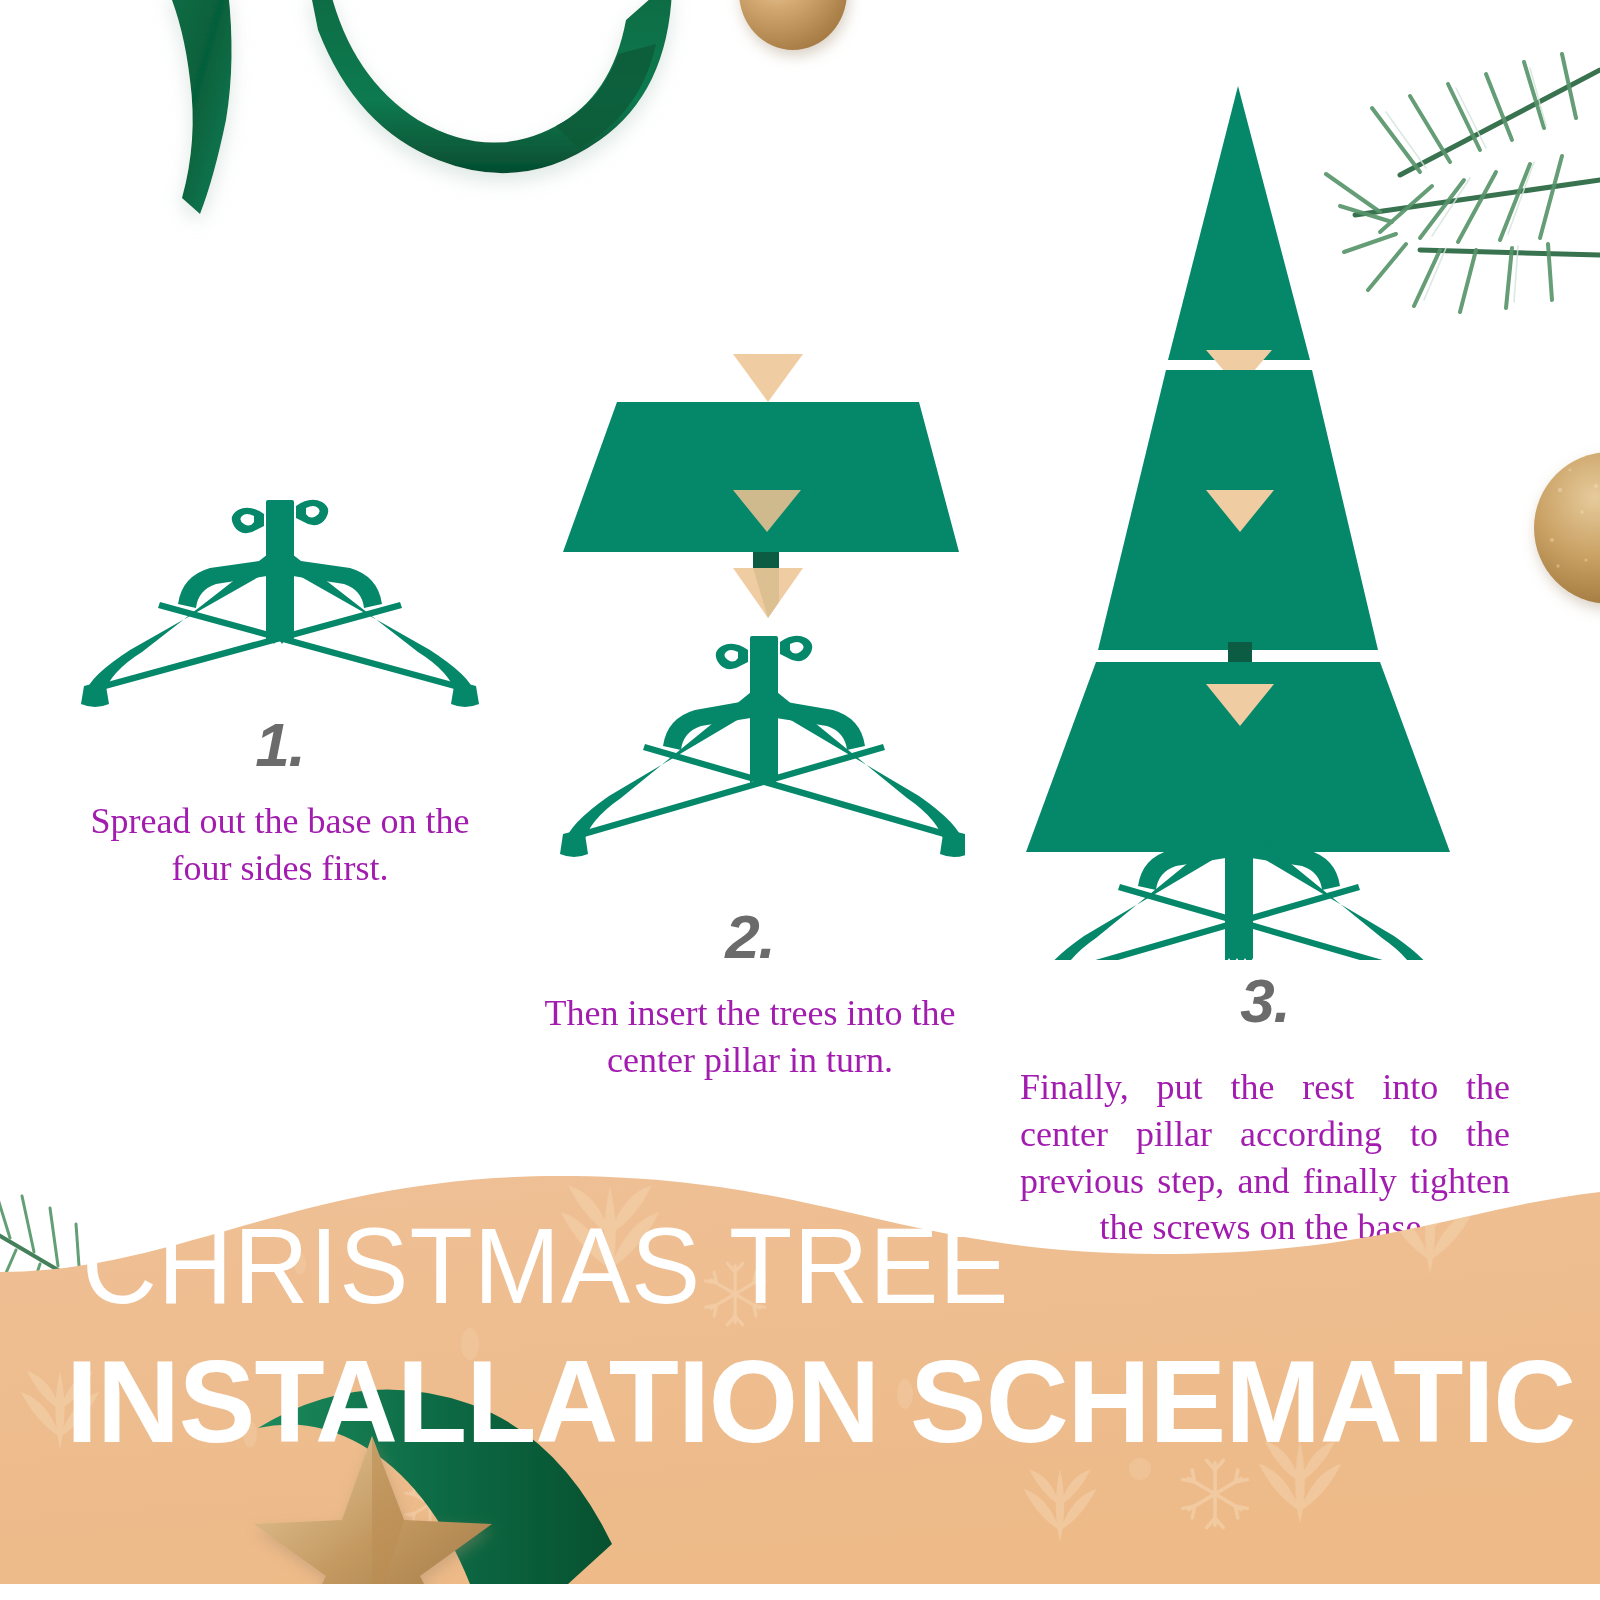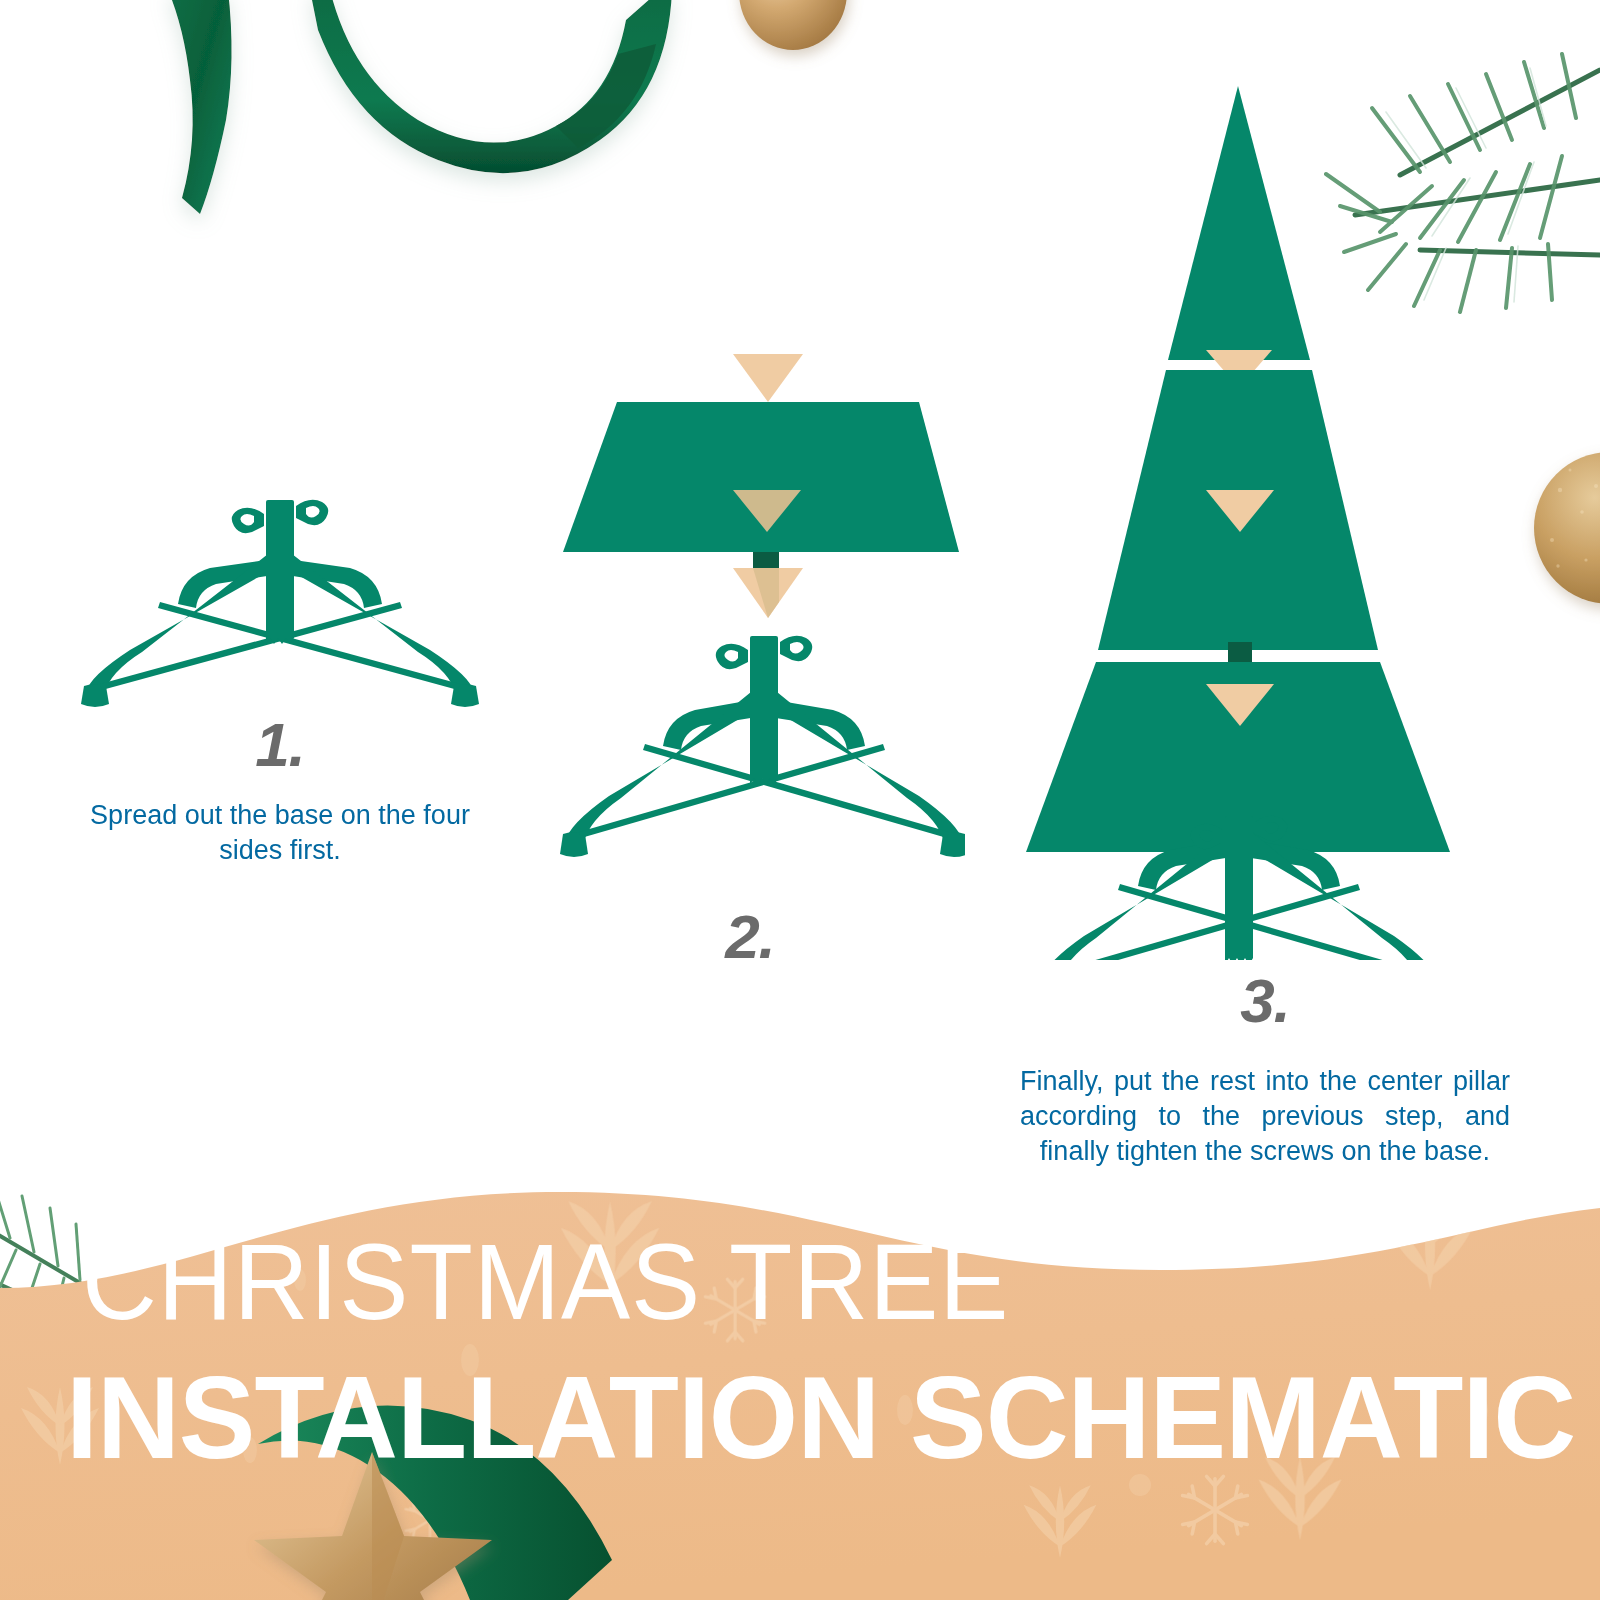--- a/index.html
+++ b/index.html
@@ -26,36 +26,36 @@
     font-family: "Liberation Sans", sans-serif;
     font-style: italic;
     font-weight: bold;
     font-size: 62px;
     color: #6b6b6b;
     text-align: center;
     line-height: 1;
     letter-spacing: -1px;
   }
   .step-caption {
-    font-family: Liberation Sans, sans-serif;
-    font-size: 27px;
-    color: #0369a1;
+    font-family: Liberation Serif, serif;
+    font-size: 36px;
+    color: #a21caf;
     line-height: 1.3;
     text-align: center;
   }
   .step-caption.justified {
     text-align: justify;
     text-align-last: center;
   }
 
   
   #banner {
     position: absolute;
     left: 0;
-    bottom: 0;
+    bottom: 16px;
     width: 1600px;
     height: 480px;
   }
   #banner-title-wrap {
     position: absolute;
     left: 0;
     top: 0;
     width: 1600px;
     height: 480px;
   }
@@ -272,20 +272,21 @@
         <rect x="215" y="296" width="28" height="138" rx="2"></rect>
         <path d="M 215 430 h28 v8 l-4 7 -4 -7 -4 7 -4 -7 -4 7 -4 -7 -4 7 z"></path>
         <path d="M 245 302 q 14 -10 26 -4 q 10 6 4 16 q -6 10 -18 6 l -12 -6 z
                  M 255 304 q 8 -4 12 0 q 4 4 -2 8 q -6 4 -10 -2 z" fill-rule="evenodd"></path>
         <path d="M 213 310 q -14 -10 -26 -4 q -10 6 -4 16 q 6 10 18 6 l 12 -6 z
                  M 203 312 q -8 -4 -12 0 q -4 4 2 8 q 6 4 10 -2 z" fill-rule="evenodd"></path>
       </g>
     </svg>
 
     <div class="step-num" style="margin-top:32px;">2.</div>
+    <div class="step-caption" style="margin-top:22px; width:430px;">Then insert the trees into the center pillar in turn.</div>
   </div>
 
   <div class="step" style="left:1010px; top:80px; width:510px;">
 
     <svg width="510" height="880" viewBox="0 0 510 880">
 
       <path d="M 228 6 L 158 280 L 300 280 Z" fill="#05876a"></path>
       <path d="M 196 270 L 262 270 L 229 308 Z" fill="#f0cca3"></path>
 
       <path d="M 156 290 L 302 290 L 368 570 L 88 570 Z" fill="#05876a"></path>

